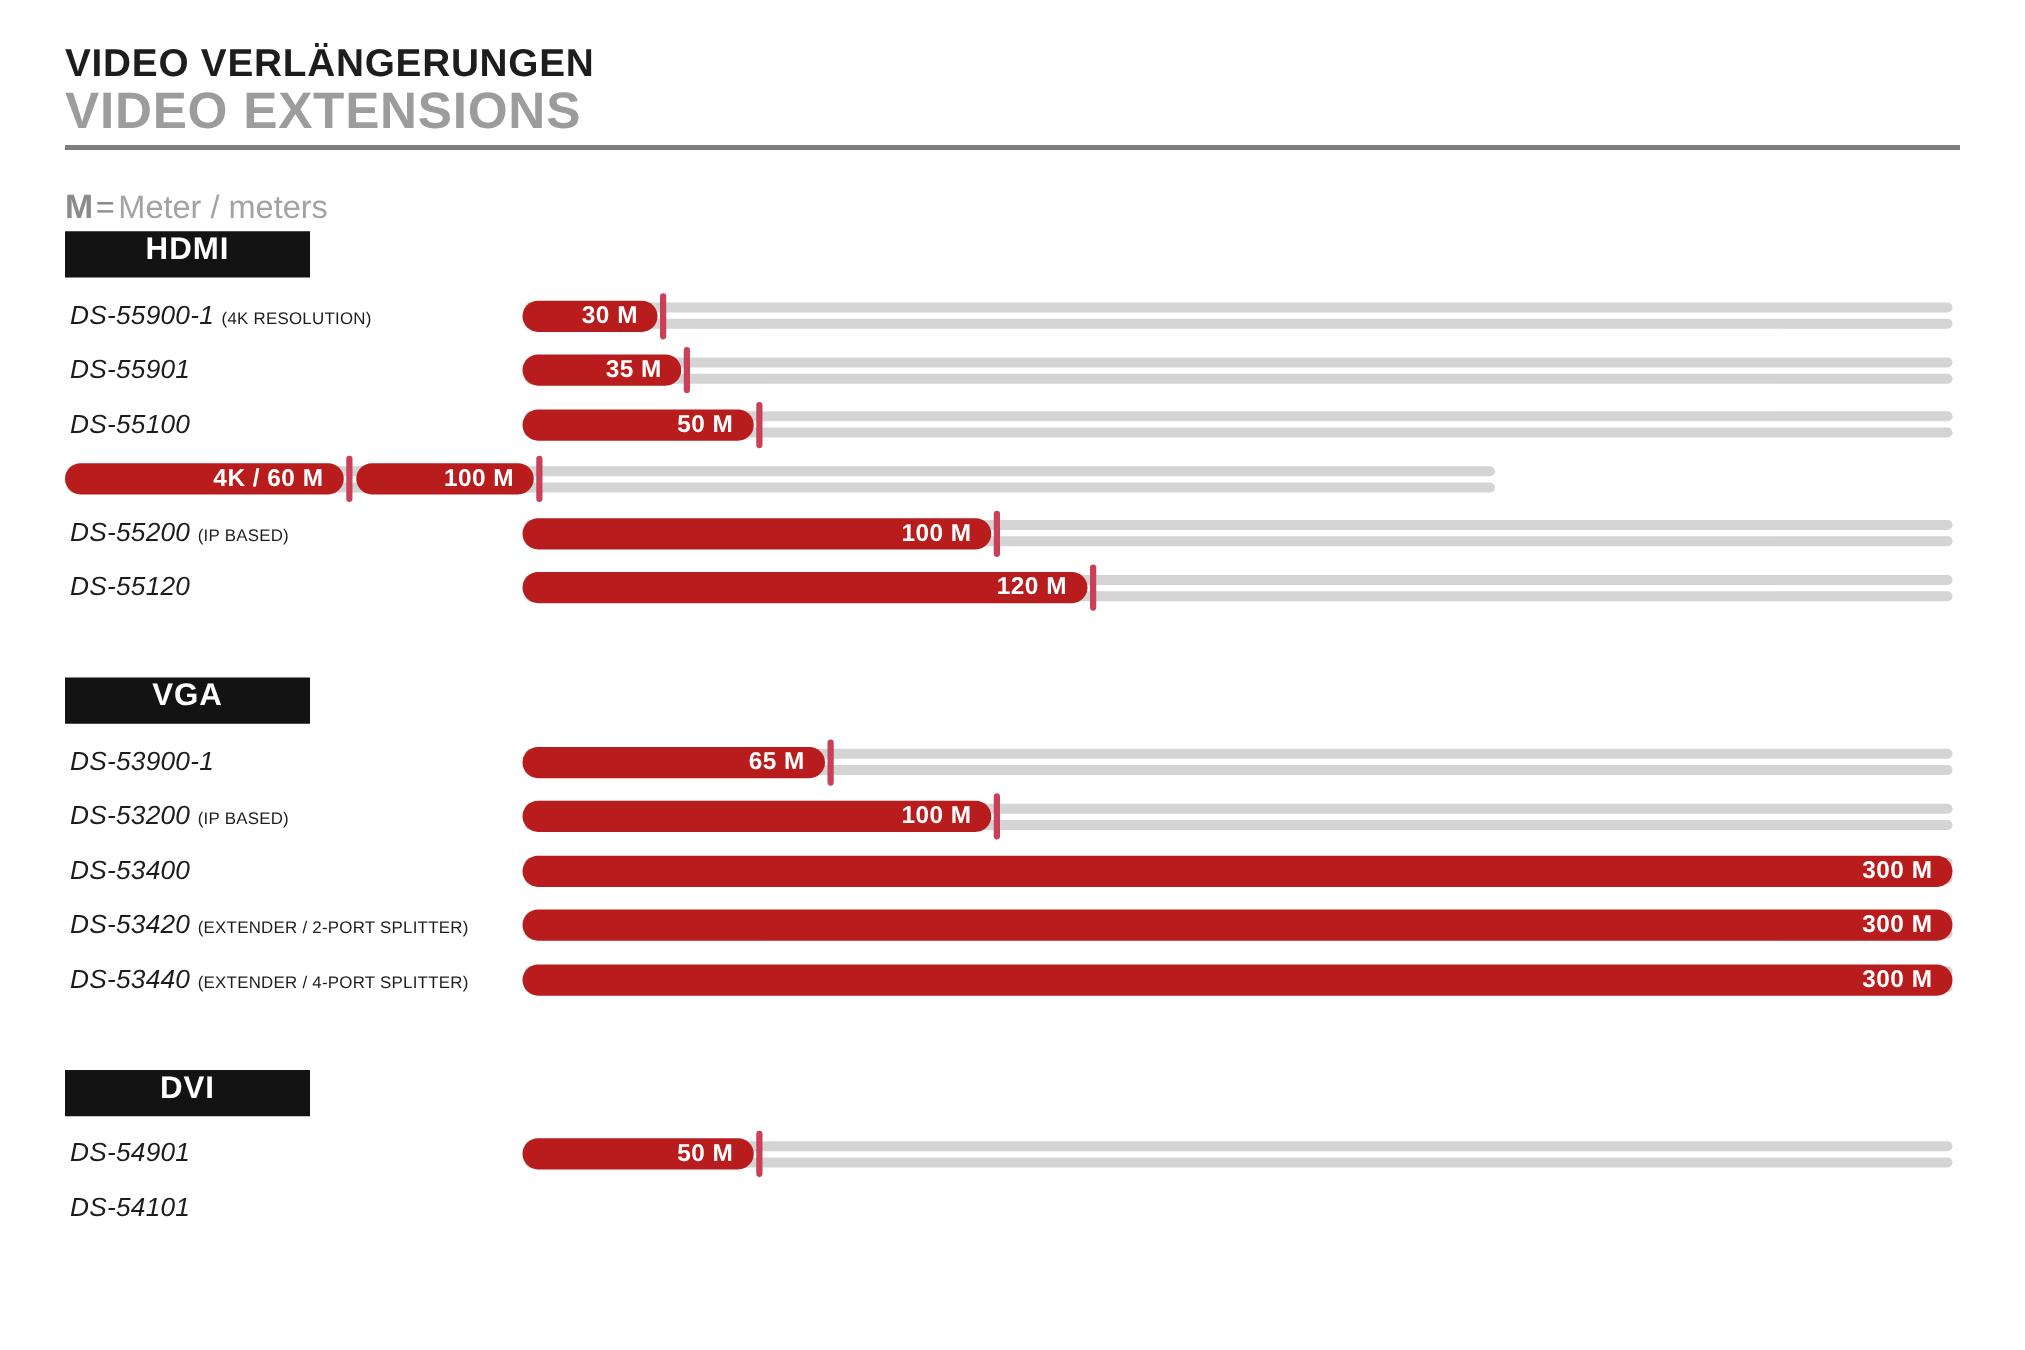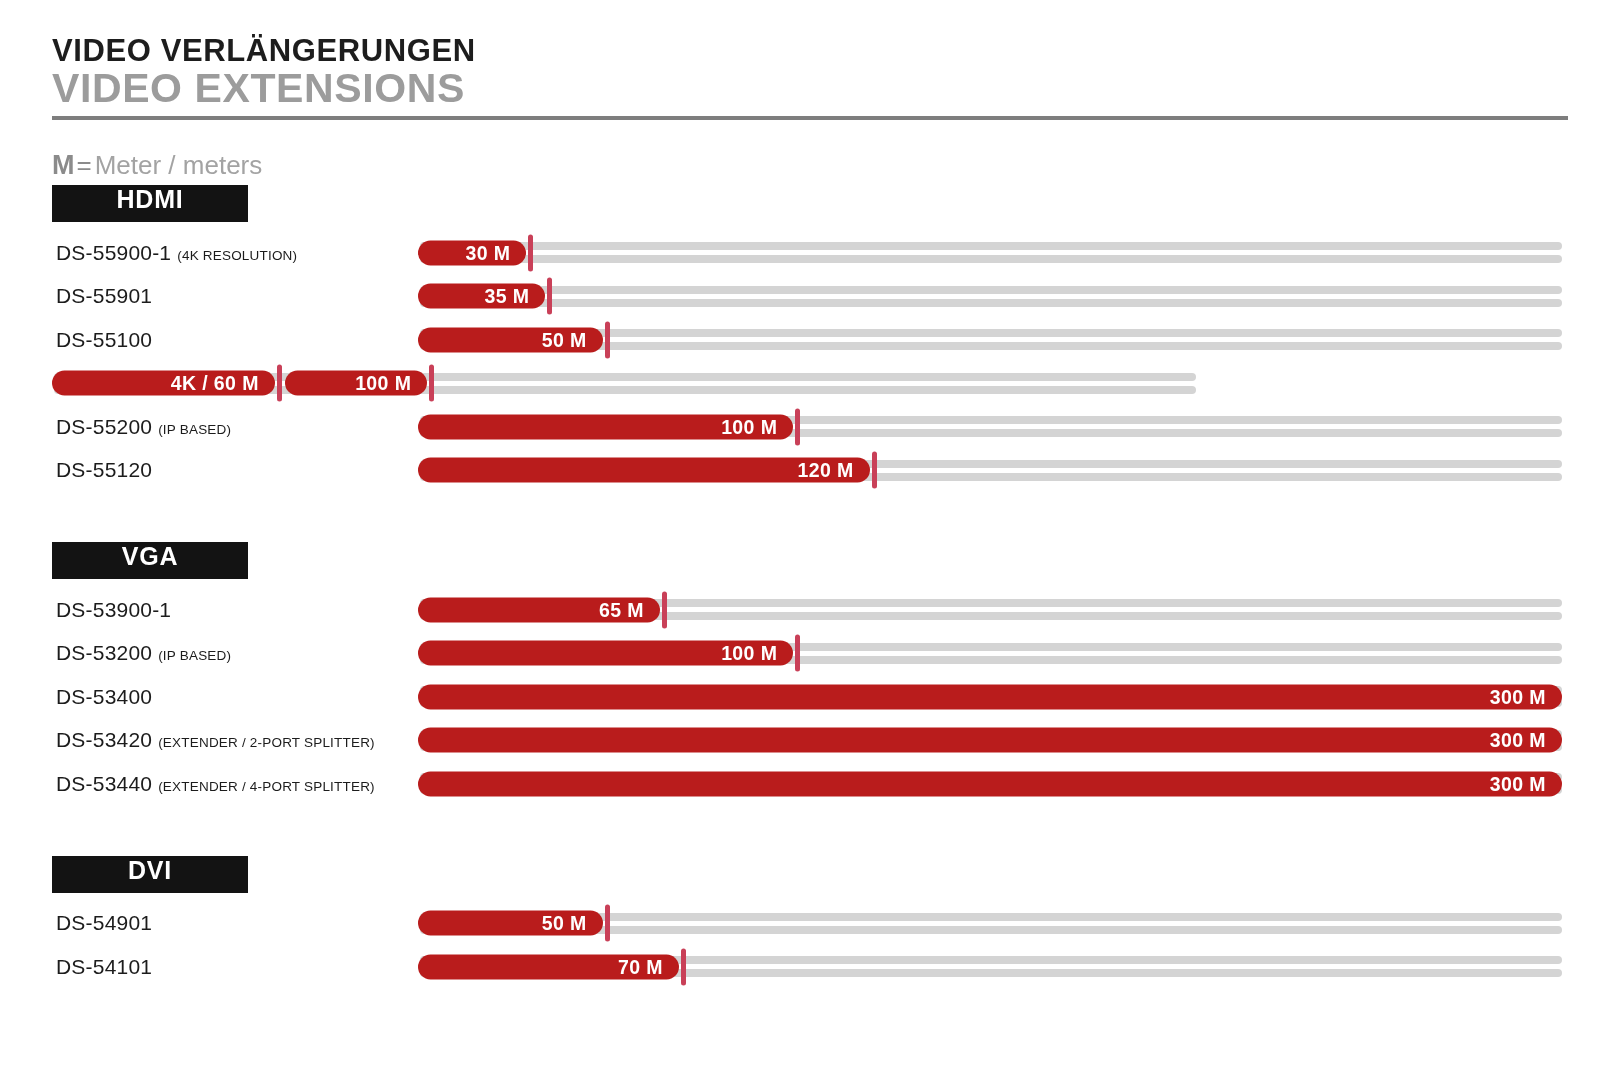--- a/index.html
+++ b/index.html
@@ -43,21 +43,21 @@
   }
   .badge-label {
     color: #ffffff; font-size: 25px; font-weight: 700; letter-spacing: 0.8px;
   }
   .rows { margin-top: 9px; }
   .row { display: flex; align-items: center; height: 43.5px; }
   .row-label {
     width: 366px; padding-left: 4px; white-space: nowrap;
     color: #1c1c1c;
   }
-  .row-label .product { font-size: 21px; letter-spacing: 0.2px; }
+  .row-label .product { font-size: 21px; letter-spacing: 0.2px; font-style: italic; }
   .row-label .note { font-size: 13.5px; margin-left: 6px; letter-spacing: 0.2px; }
 
   
   .bar-area { position: relative; width: 1144px; height: 43px; }
   .track-stripe {
     position: absolute; left: 2px; right: 0; height: 8px;
     background: #d4d4d4; border-radius: 4px;
   }
   .track-top { top: 11px; }
   .track-bottom { bottom: 11px; }
@@ -275,27 +275,19 @@
                   <span class="pill-label">50 M</span>
                 </div>
                 <div class="tick" style="left: 186.667px;"></div>
               </div>
   </div>
 
   <div class="row">
     <div class="row-label">
       <span class="product">DS-54101</span>
     </div>
-    <div class="bar-area">
-      <div class="track-stripe track-top"></div>
-      <div class="track-stripe track-bottom"></div>
-    <div class="pill" style="left: 0px; width: 260.933px;">
-                  <span class="pill-label">70 M</span>
-                </div>
-                <div class="tick" style="left: 262.933px;"></div>
-              </div>
   </div>
 </div>
   </section>
 </main>
 
   </div>
 </div>
 
 </body></html>

